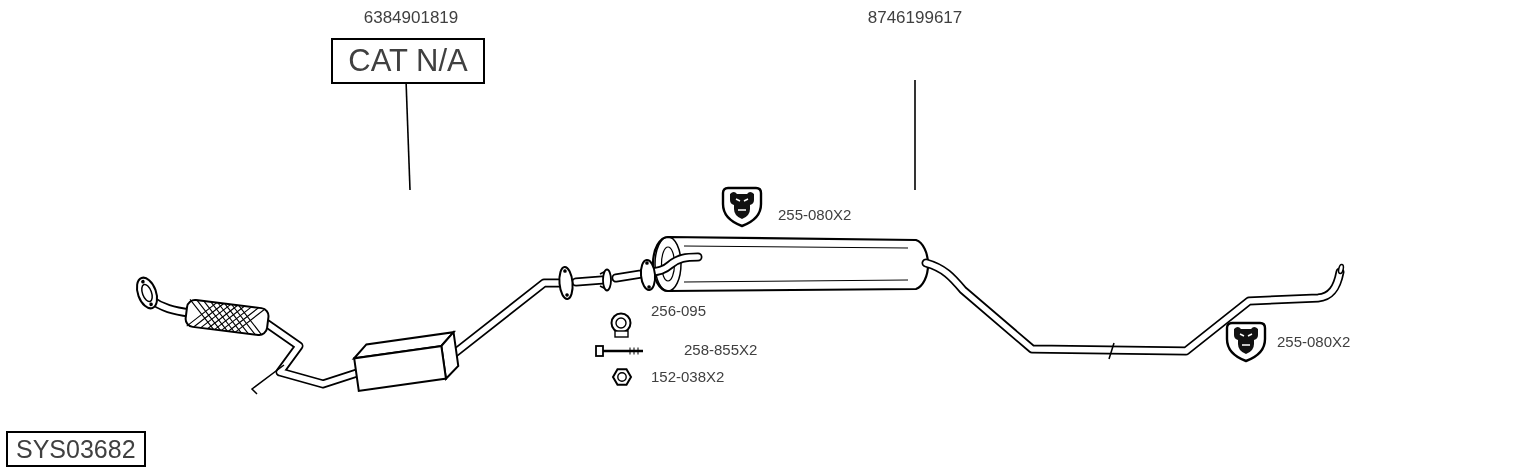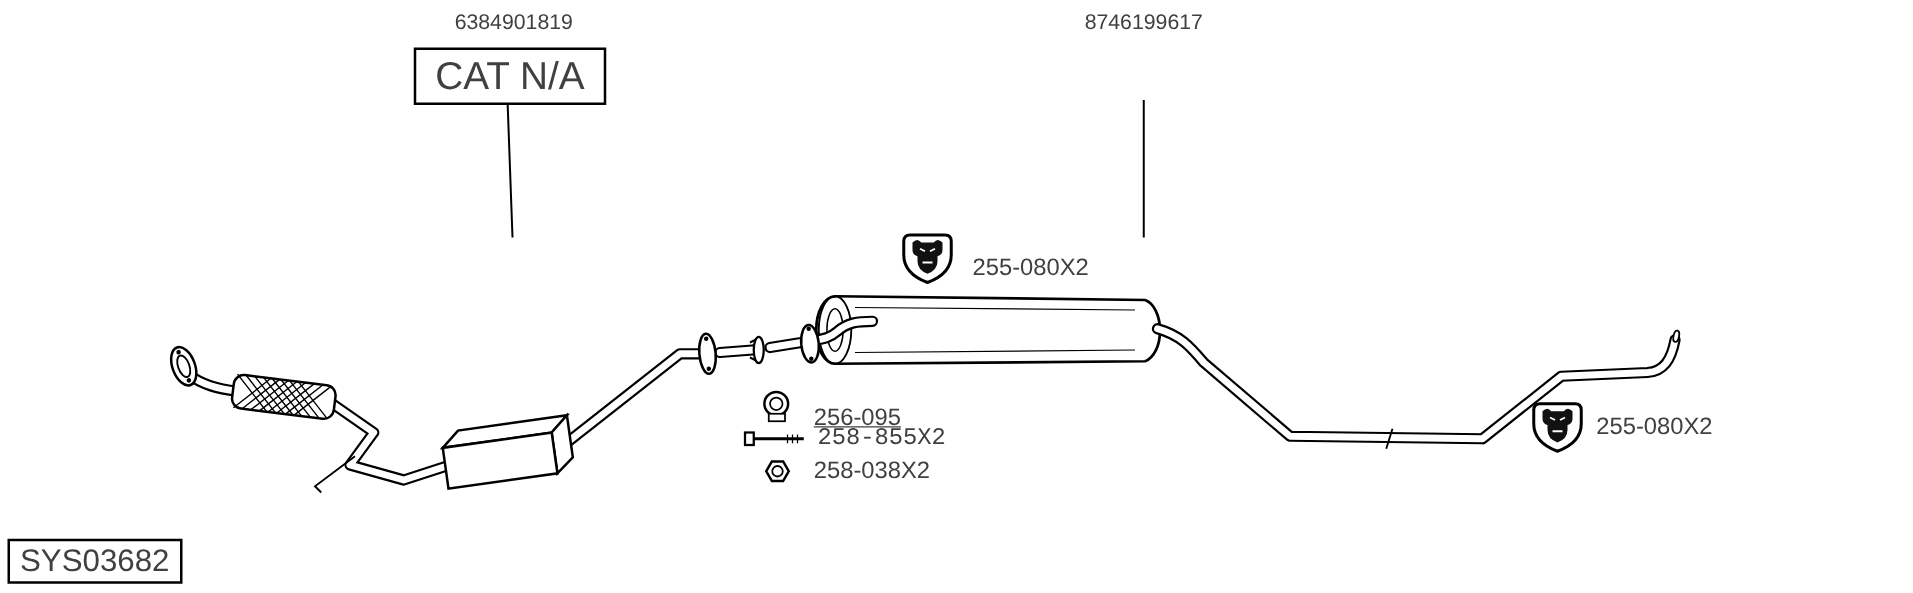--- a/index.html
+++ b/index.html
@@ -8,21 +8,21 @@
     width:1530px;height:474px;
     background:#ffffff;
     font-family:"Liberation Sans", sans-serif;
     color:#404040;
     overflow:hidden;
   }
   .abs{position:absolute;}
   .small-num{font-size:17px;text-align:center;white-space:nowrap;}
   .big-label{font-size:31px;text-align:center;white-space:nowrap;line-height:38px;}
   .boxed{border:2px solid #000;display:flex;align-items:center;justify-content:center;background:#fff;}
-  .part-label{font-size:19px;line-height:22px;white-space:nowrap;}
+  .part-label{font-size:15px;line-height:22px;white-space:nowrap;}
   .sys-code{font-size:25px;line-height:30px;padding:1px 8px;border:2px solid #000;white-space:nowrap;background:#fff;}
   svg{position:absolute;left:0;top:0;}
 </style>
 </head>
 <body>
 
 <div class="canvas">
 
   <svg width="1530" height="474" viewBox="0 0 1530 474">
     <defs>
@@ -133,21 +133,21 @@
     <span class="big-label">CAT N/A</span>
   </div>
 
   <div class="abs small-num" style="left:840px;top:8px;width:150px;">8746199617</div>
 
 
   <div class="abs part-label" style="left:778px;top:204px;">255-080X2</div>
 
   <div class="abs part-label" style="left:1277px;top:331px;">255-080X2</div>
 
-  <div class="abs part-label" style="left:651px;top:324px;text-decoration:underline;">256-095</div>
+  <div class="abs part-label" style="left:651px;top:300px;">256-095</div>
 
-  <div class="abs part-label" style="left:654px;top:339px;font-family:Liberation Mono, monospace;">258-855X2</div>
+  <div class="abs part-label" style="left:684px;top:339px;">258-855X2</div>
 
-  <div class="abs part-label" style="left:651px;top:366px;">258-038X2</div>
+  <div class="abs part-label" style="left:651px;top:366px;">152-038X2</div>
 
   <div class="abs sys-code" style="left:6px;top:431px;">SYS03682</div>
 
 </div>
 
 </body></html>

